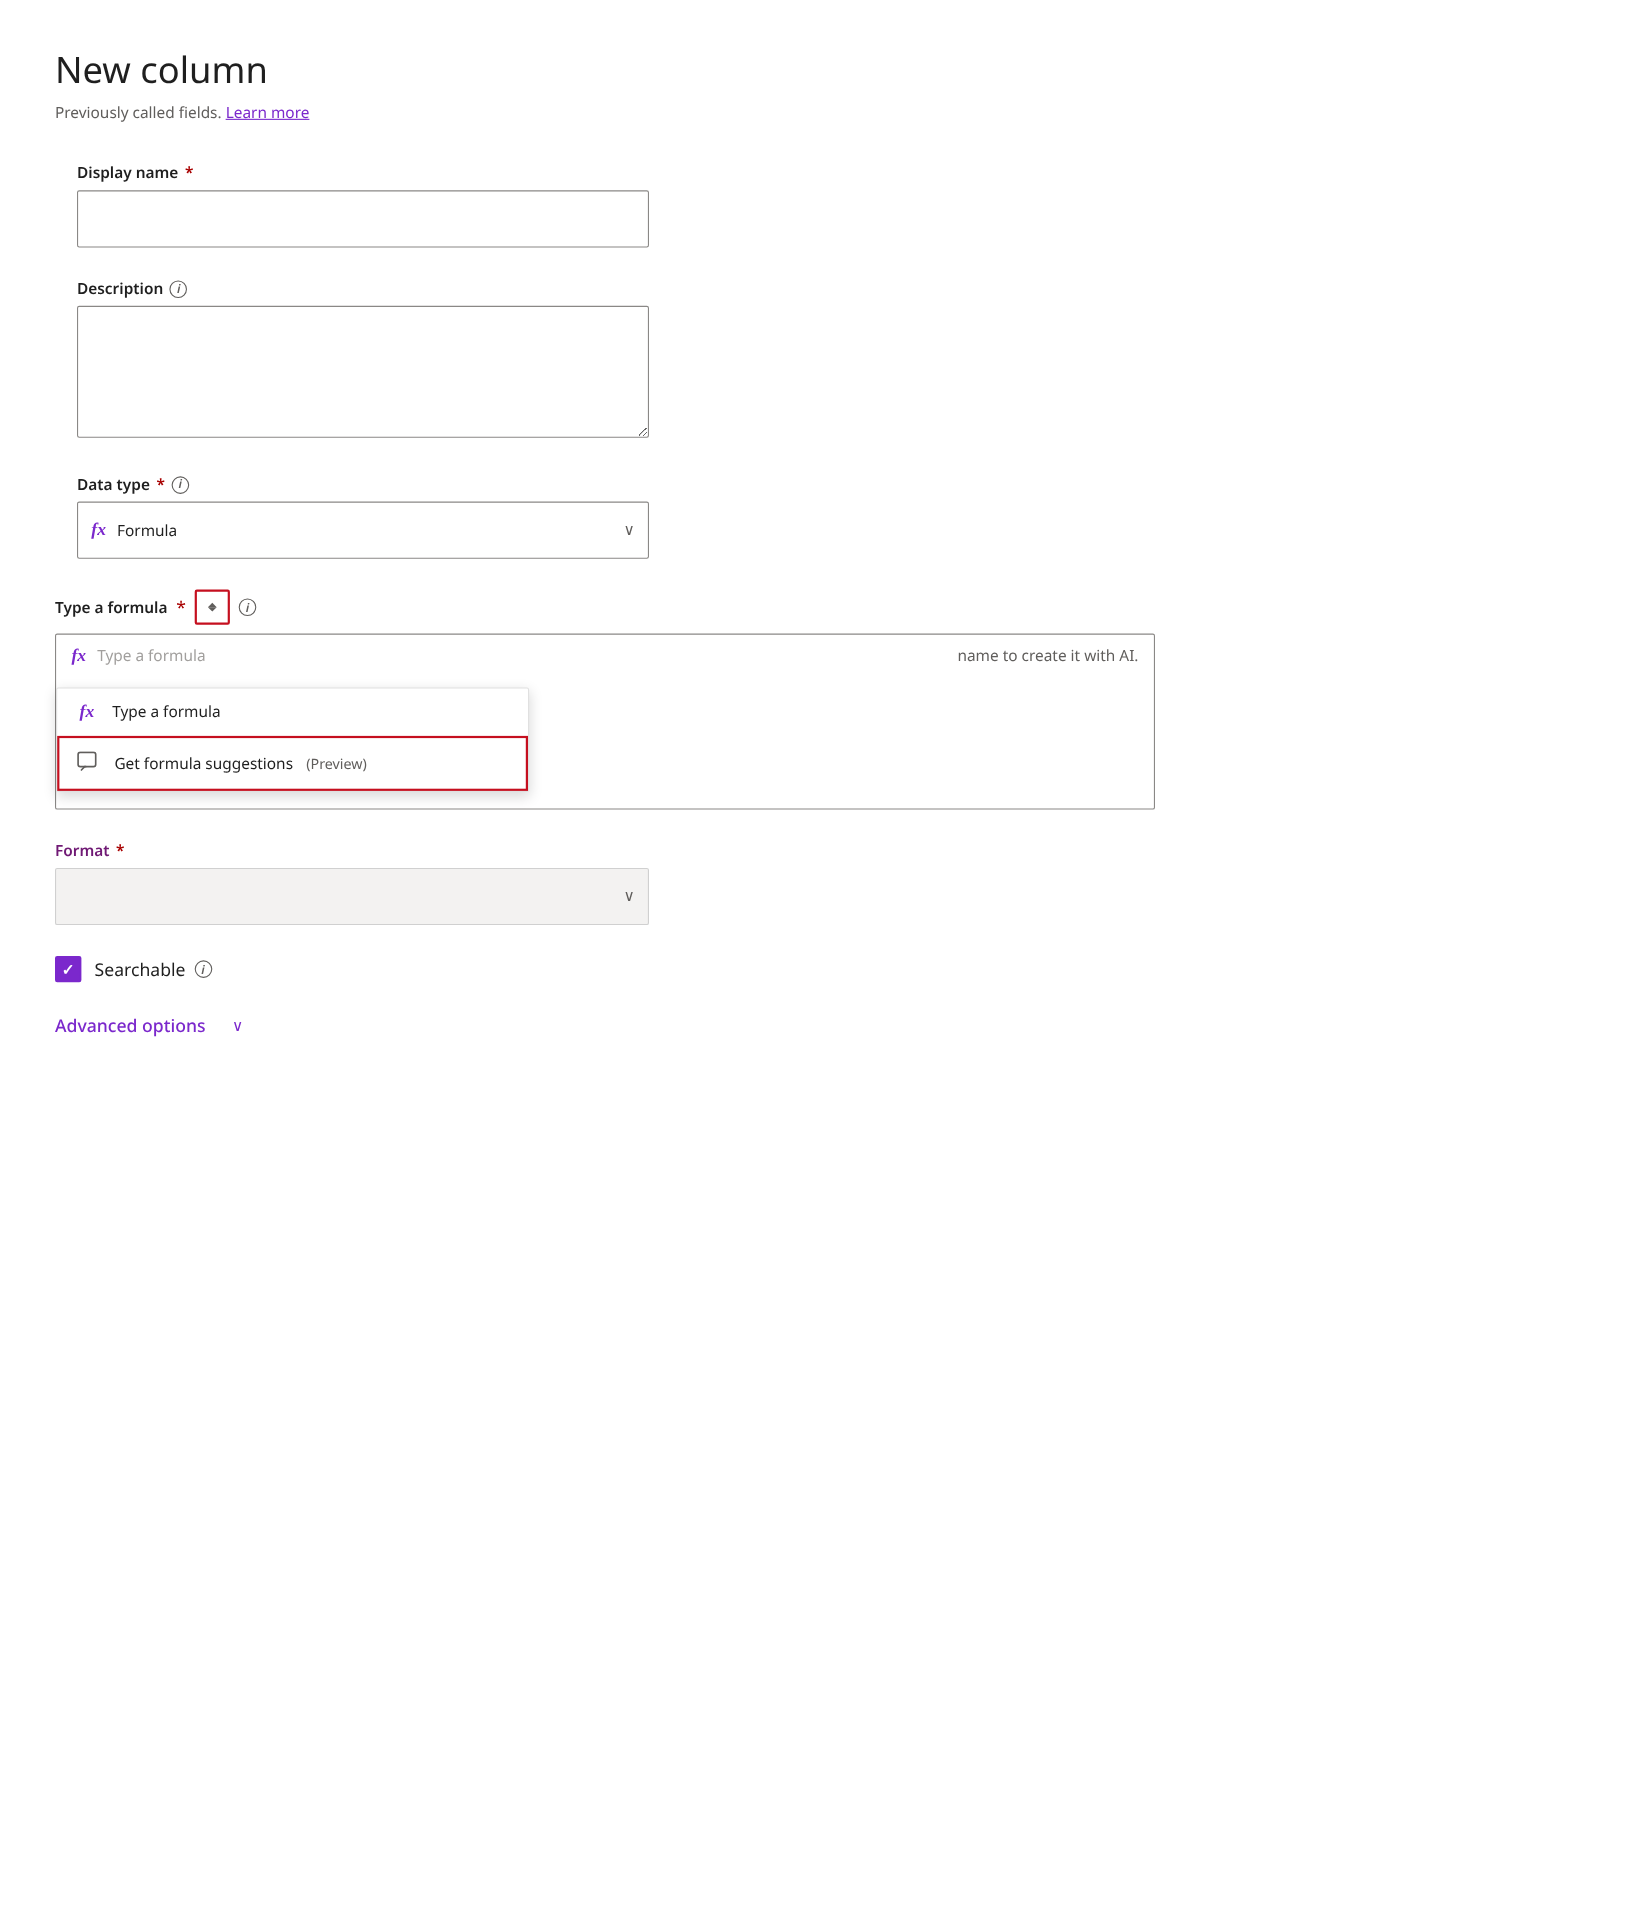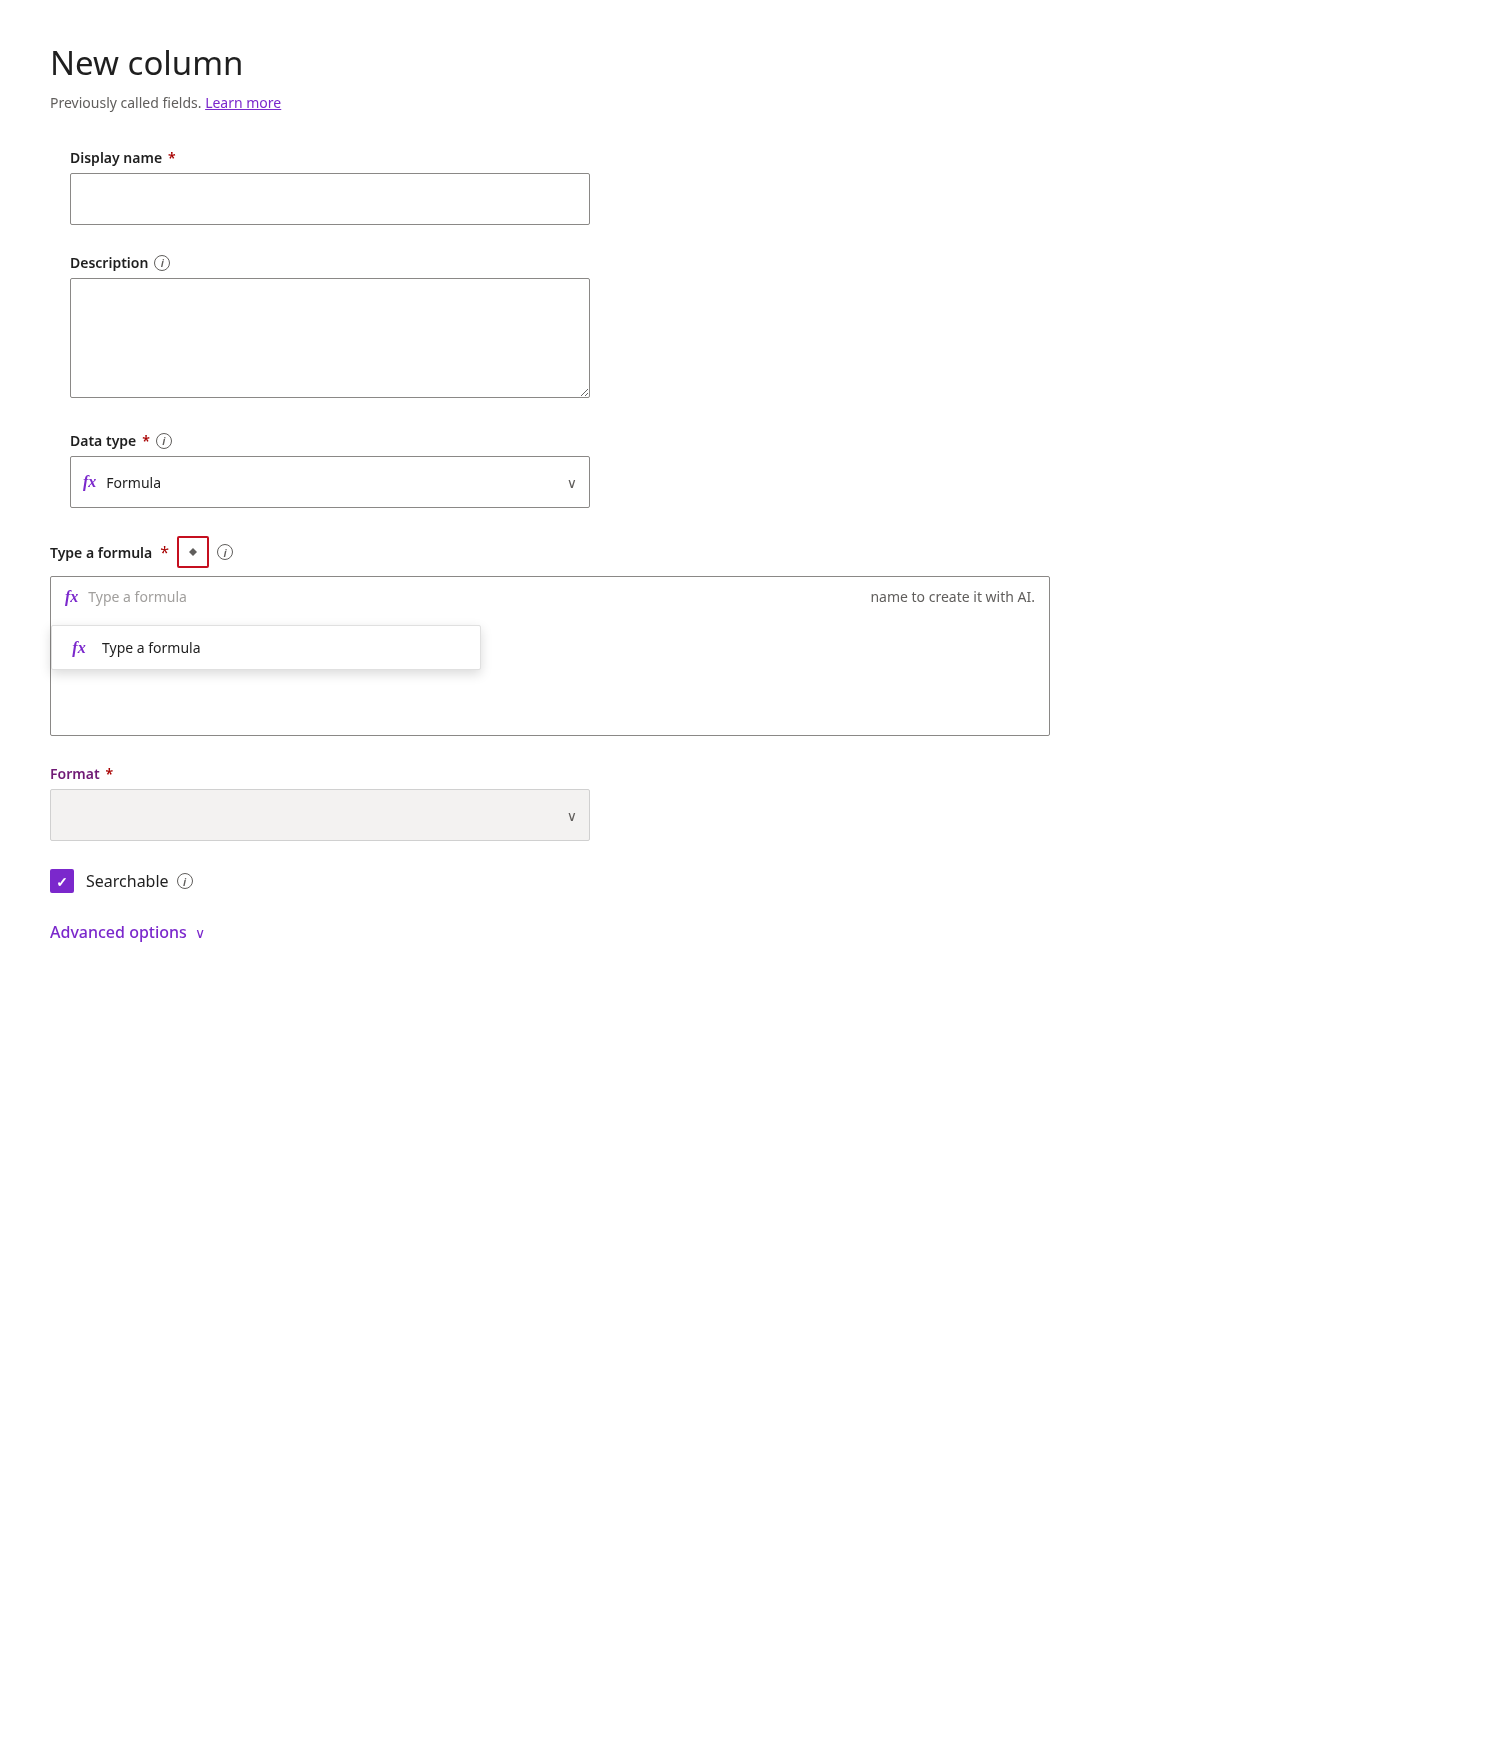--- a/index.html
+++ b/index.html
@@ -296,21 +296,21 @@
       font-size: 16px;
       color: #1f1f1f;
       display: flex;
       align-items: center;
       gap: 8px;
     }
 
     .advanced-options-row {
       display: flex;
       align-items: center;
-      gap: 8px;
+      gap: 24px;
       cursor: pointer;
     }
 
     .advanced-options-text {
       font-size: 16px;
       color: #7b28cc;
       font-weight: 500;
     }
 
     .chevron-down {
@@ -385,20 +385,30 @@
       <span class="formula-hint">name to create it with AI.</span>
     </div>
 
     <div class="dropdown-menu">
 
       <div class="dropdown-item">
         <span style="font-style:italic;font-weight:700;color:#7b28cc;font-size:16px;font-family:serif;width:22px;text-align:center;">fx</span>
         <span>Type a formula</span>
       </div>
 
+      <div class="dropdown-item highlighted">
+        <span class="chat-icon">
+          <svg width="22" height="22" viewBox="0 0 22 22" fill="none" xmlns="http://www.w3.org/2000/svg">
+            <rect x="1" y="1" width="16" height="13" rx="2" stroke="#605e5c" stroke-width="1.5" fill="none"></rect>
+            <path d="M4 17l3-3h1" stroke="#605e5c" stroke-width="1.5" stroke-linecap="round" fill="none"></path>
+          </svg>
+        </span>
+        <span>Get formula suggestions</span>
+        <span class="preview-badge">(Preview)</span>
+      </div>
     </div>
 
     <div class="formula-editor-body">
     </div>
   </div>
 </div>
 
 <div class="format-group">
   <div class="field-label">
     <span style="color:#701a75;">Format</span>

